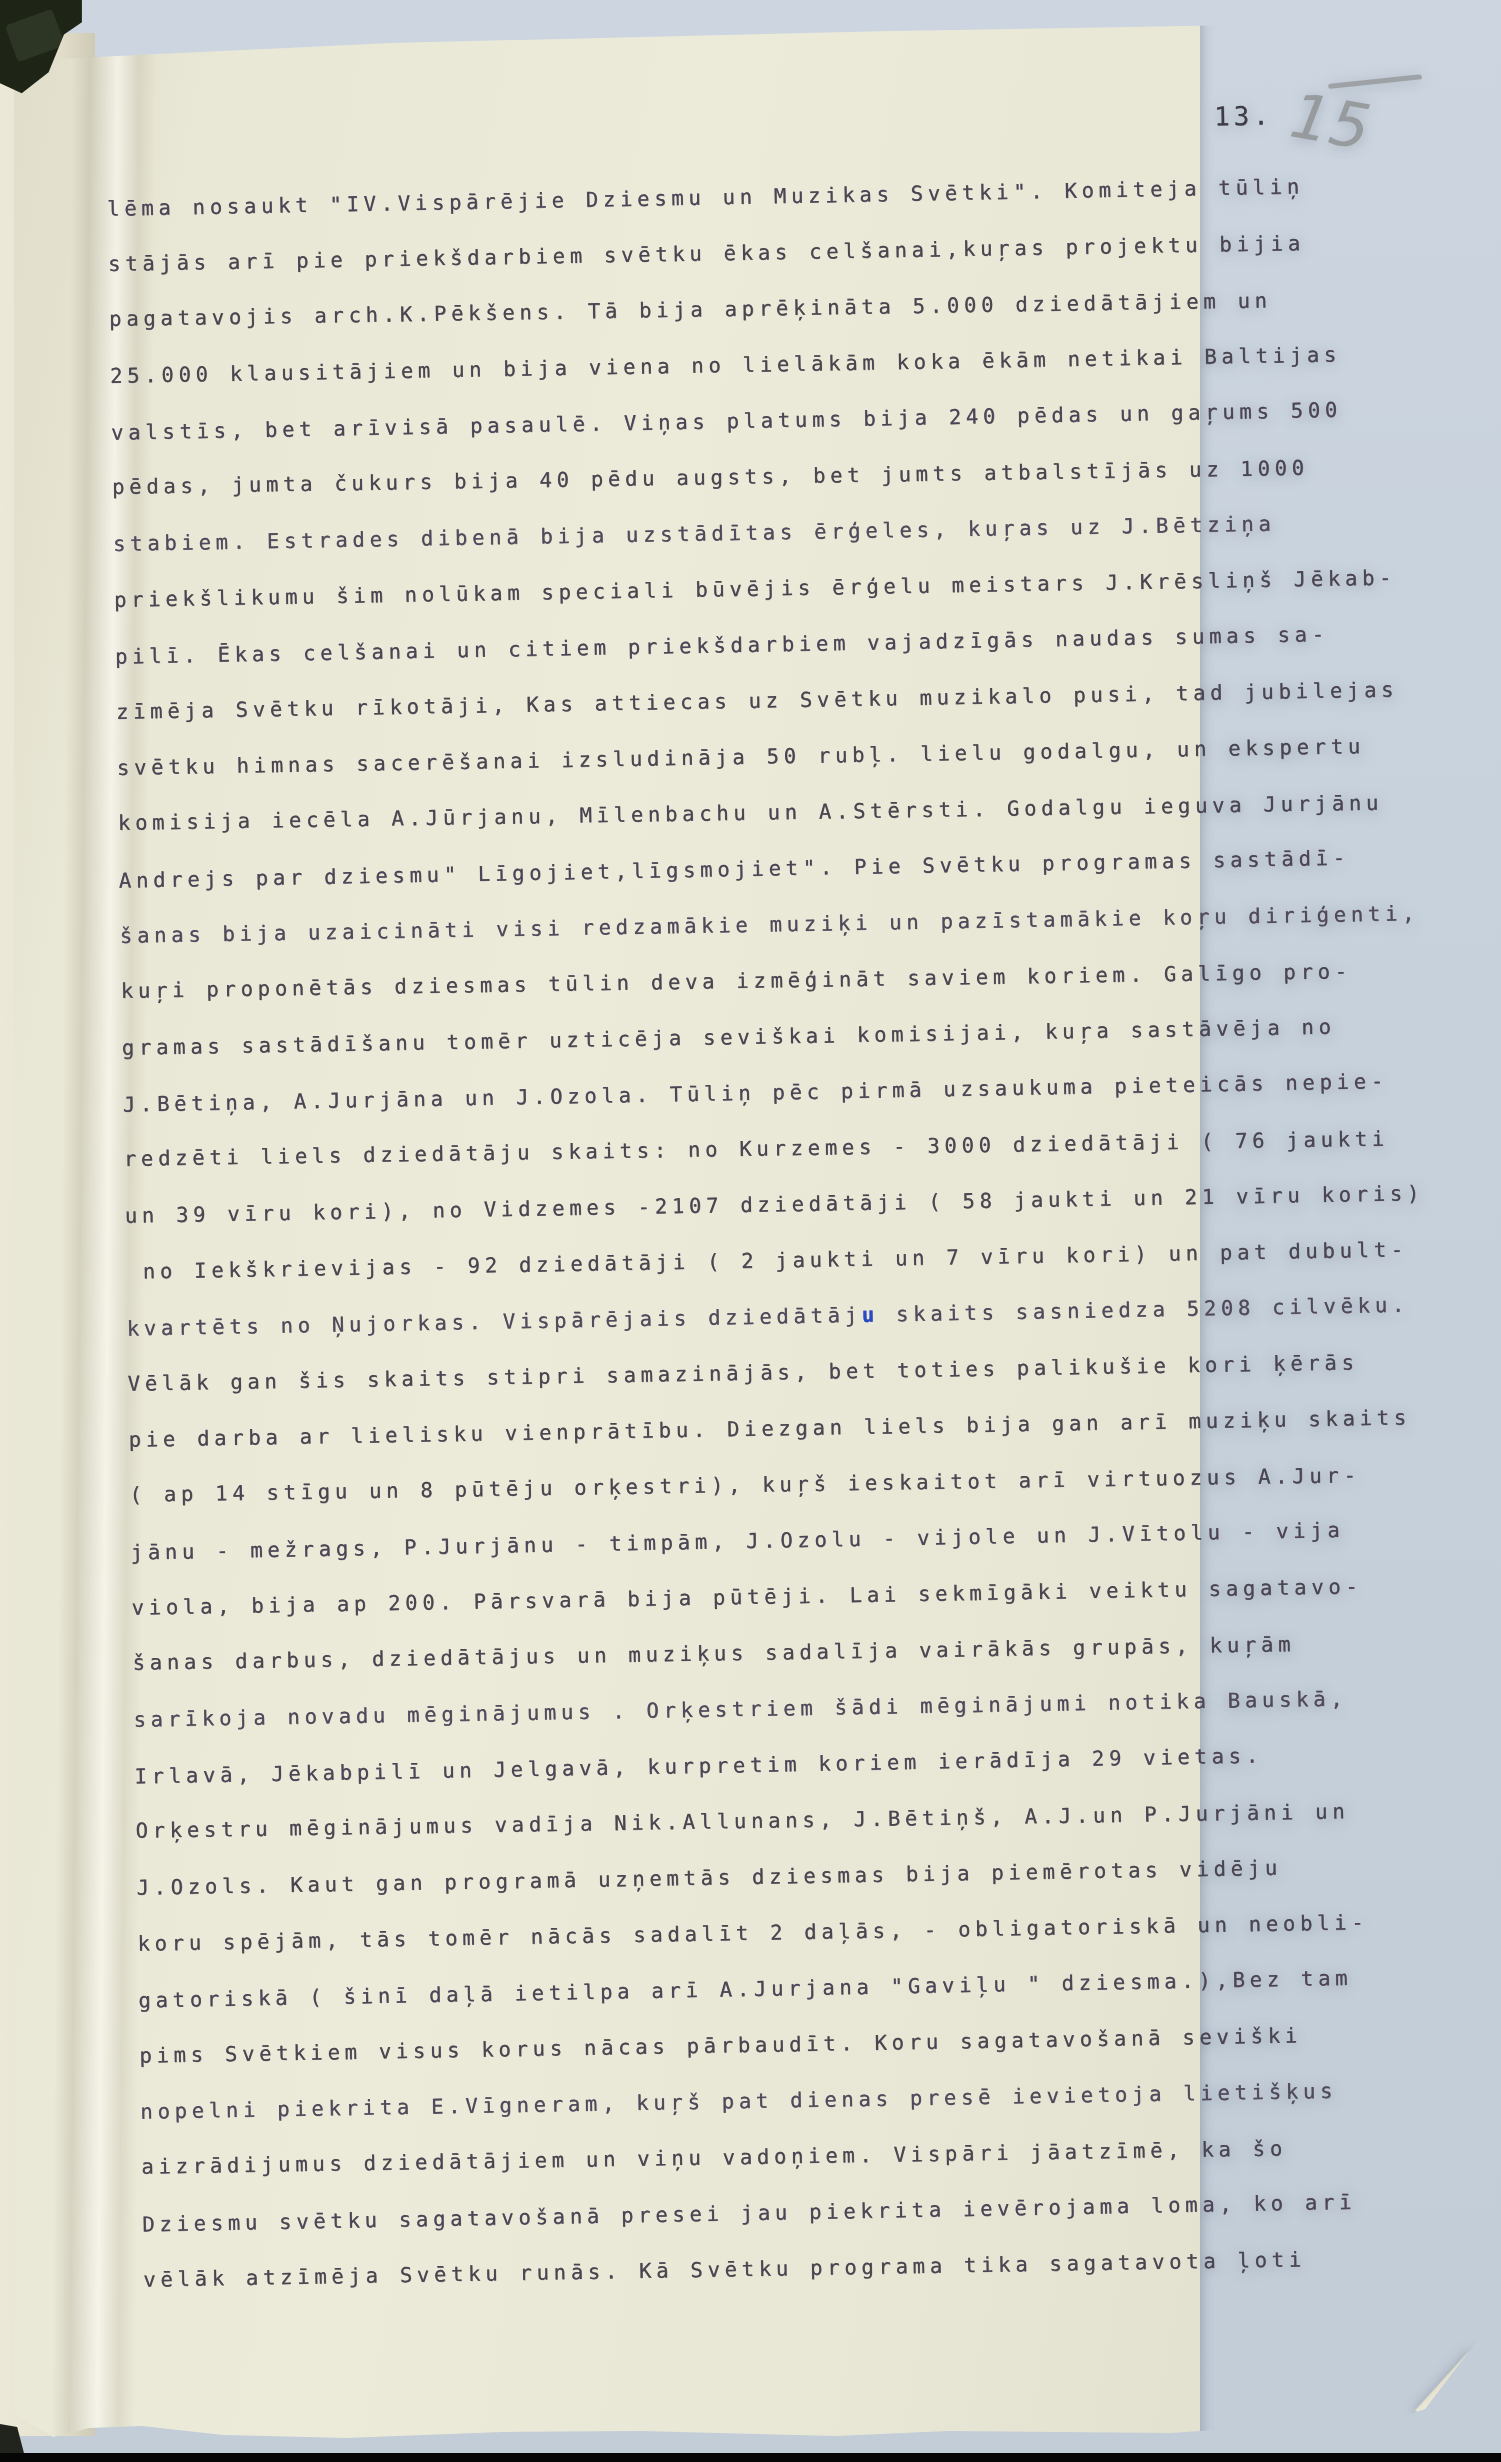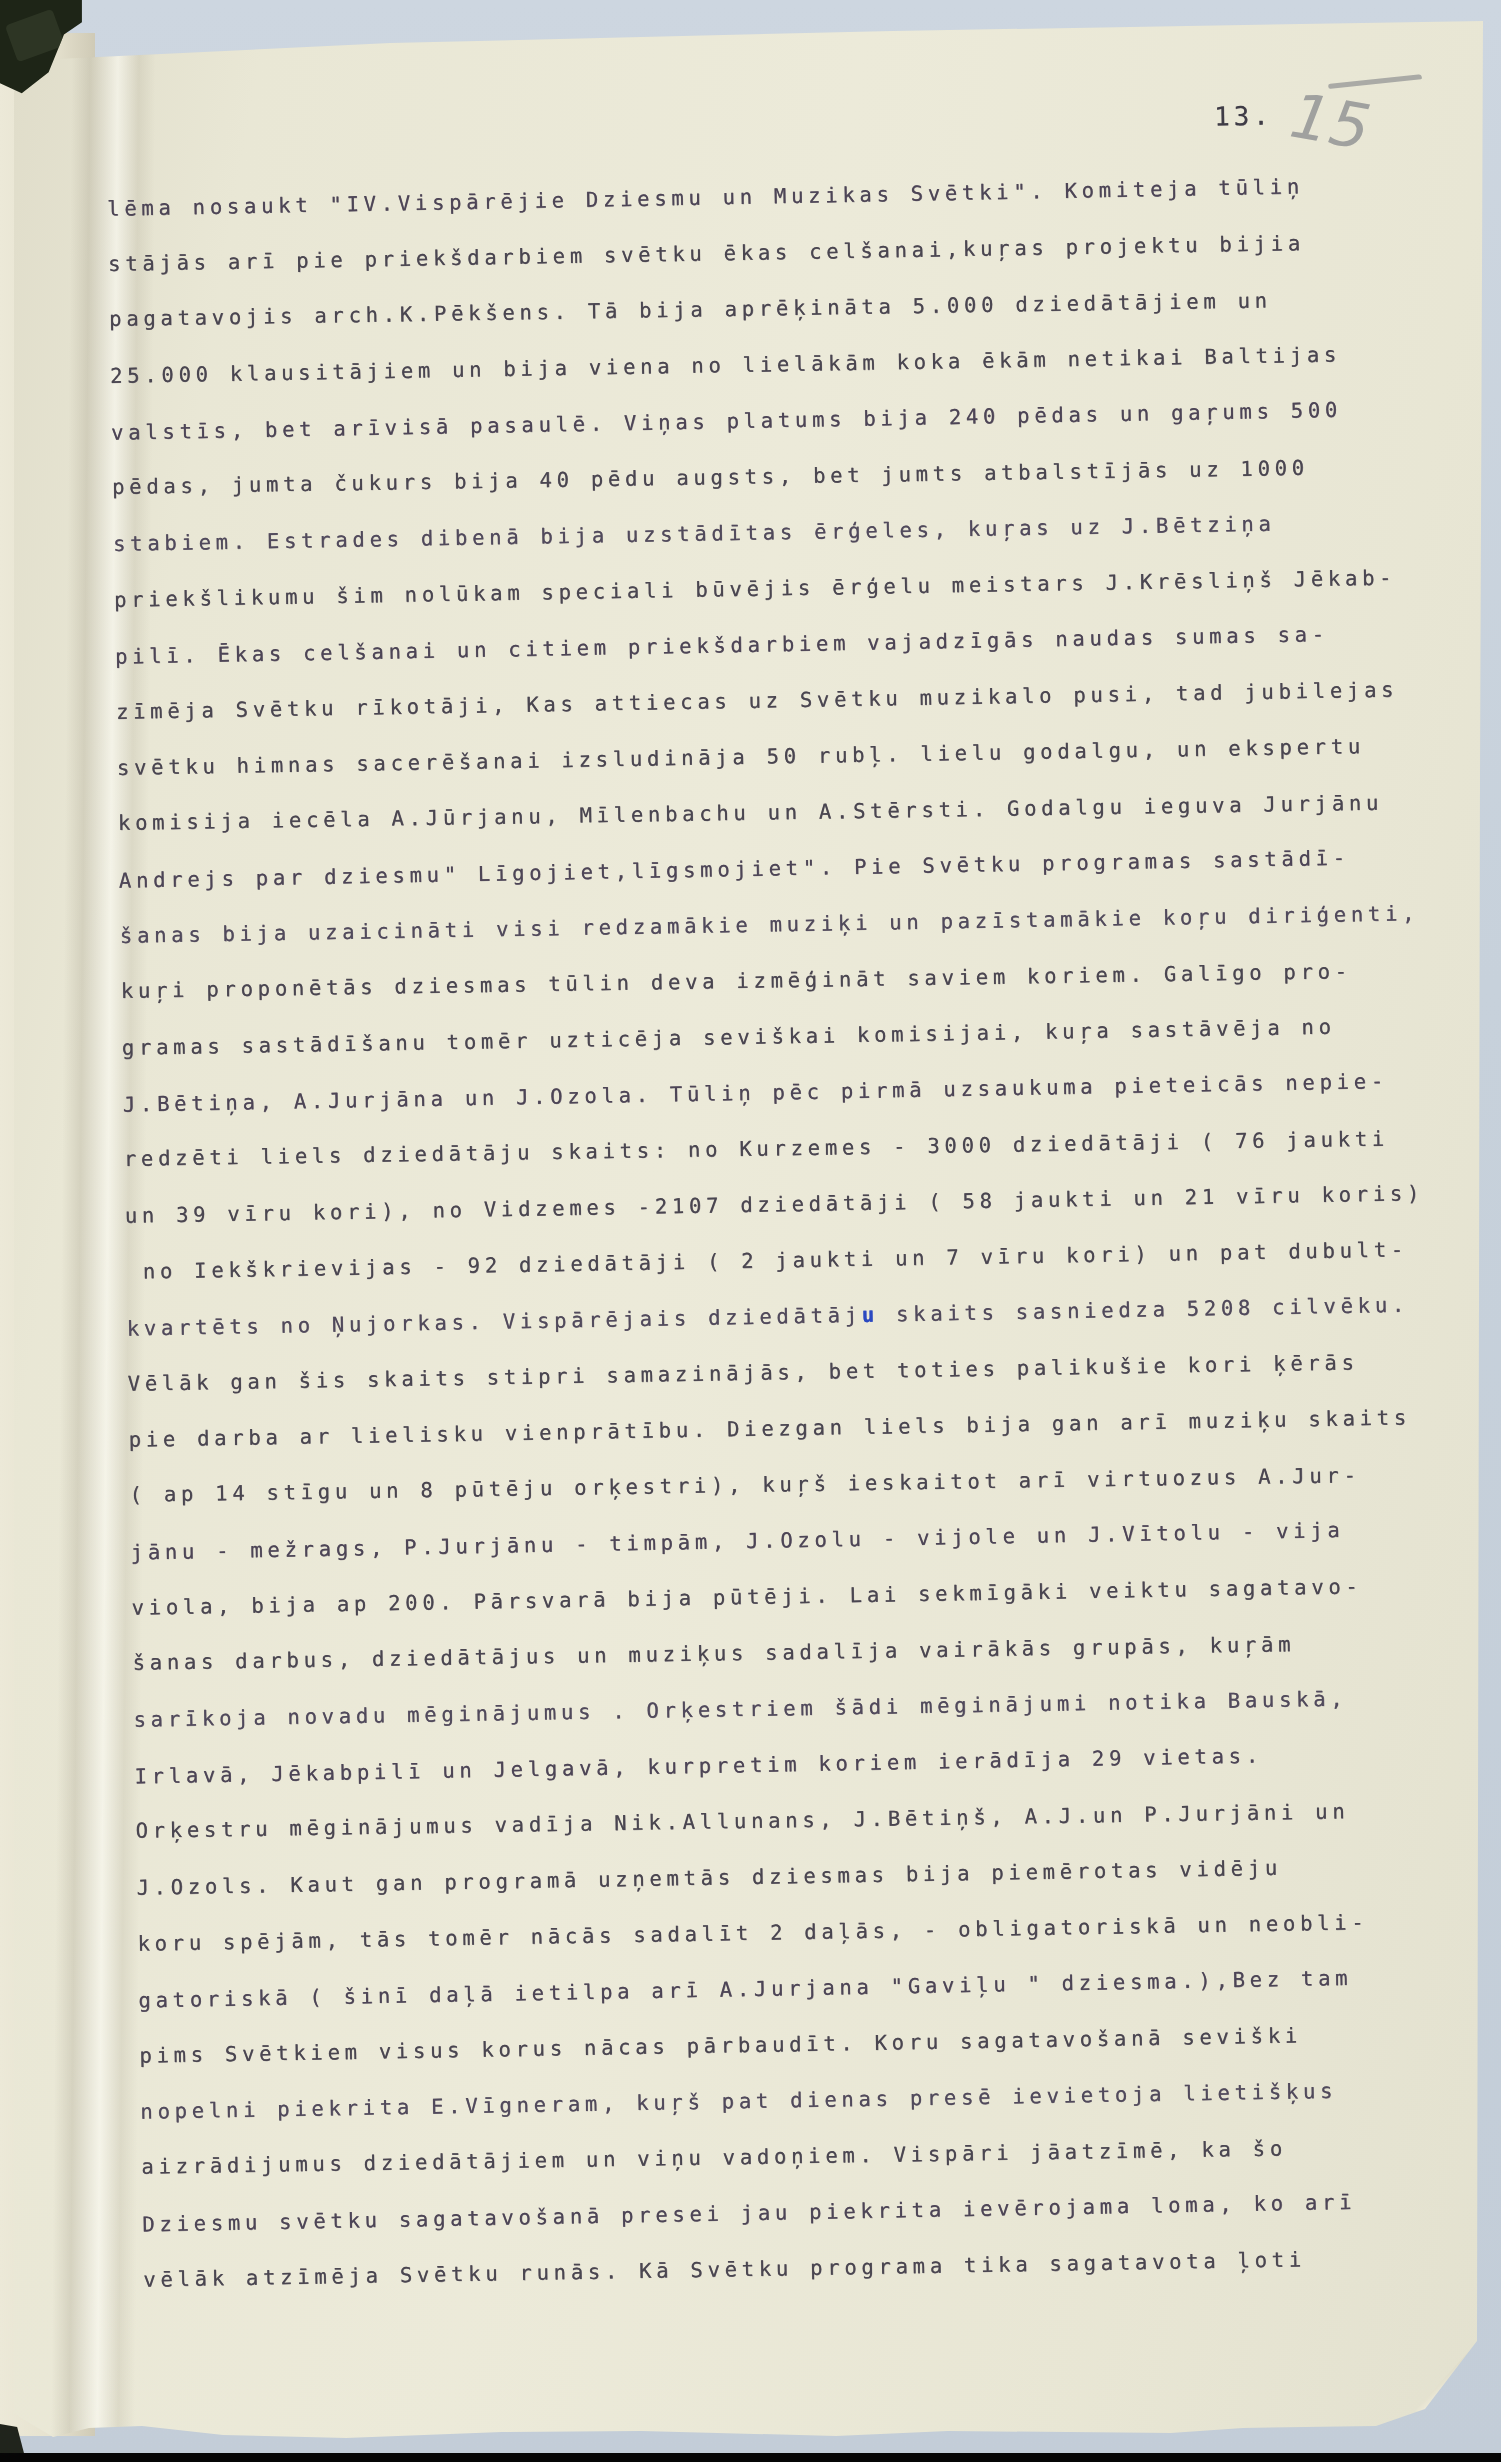--- a/index.html
+++ b/index.html
@@ -26,21 +26,21 @@
     content:"";position:absolute;left:10px;top:15.6px;width:50px;height:39px;
     background:#3a4430;opacity:.55;border-radius:4.5px;
     transform:rotate(-20deg);
   }
   .under-sheet{
     position:absolute;left:0;top:33px;width:95px;height:2403px;
     background:linear-gradient(90deg,#ece9d8 0%,#e6e2cf 55%,#cfcab6 100%);
   }
   .paper{
     position:relative;
-    width:1501px;height:2462px;
+    width:1200px;height:2462px;
     background:linear-gradient(100deg,#dfdcc9 0%,#e9e7d5 14%,#ecead9 45%,#e8e6d4 78%,#e3e1cf 100%);
     clip-path:polygon(
       14px 61px, 390px 43px, 892px 31px, 1483px 21px,
       1480px 780px, 1477px 2341px,
       1425px 2409px,
       1376px 2426px, 1243px 2428px, 1171px 2433px, 948px 2431px,
       836px 2436px, 641px 2431px, 502px 2432px, 346px 2438px,
       223px 2435px, 142px 2426px, 89px 2428px, 53px 2437px, 14px 2414px
     );
     filter:drop-shadow(0 2.8px 6.7px rgba(55,65,85,.38));

